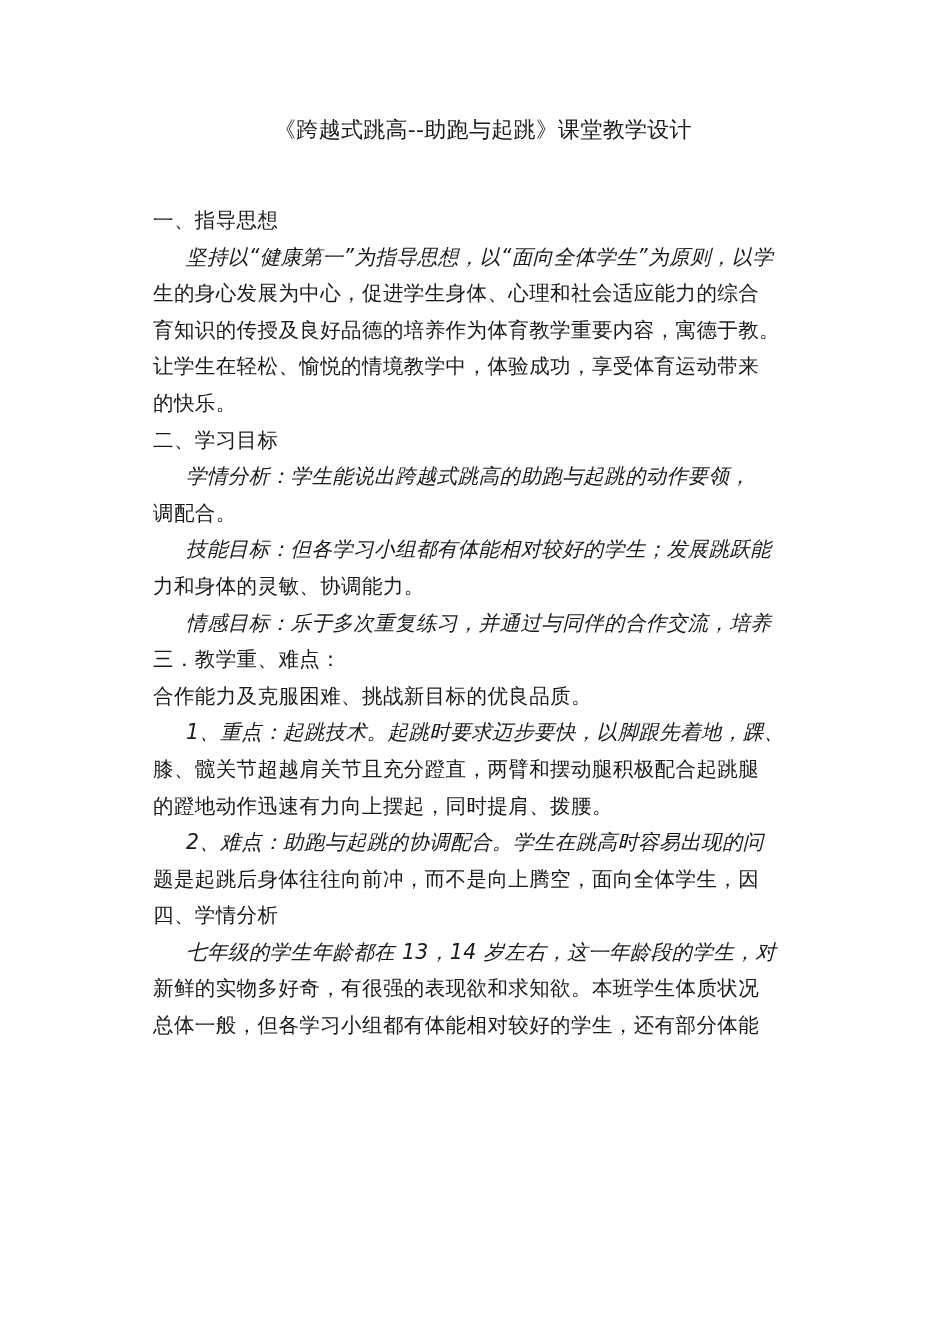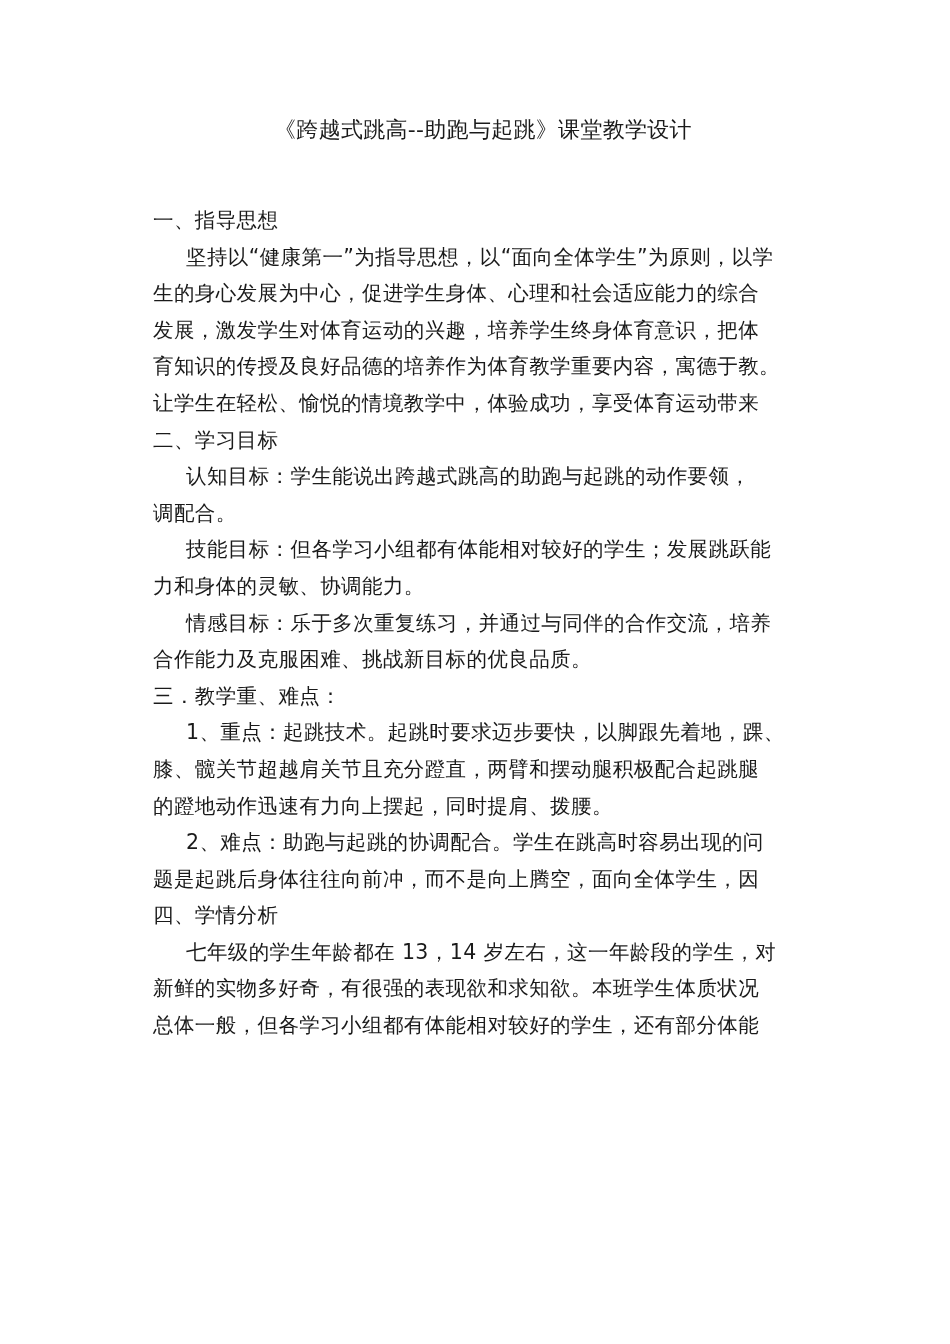--- a/index.html
+++ b/index.html
@@ -3,42 +3,42 @@
 <meta charset="utf-8">
 <style>
   html, body { margin: 0; padding: 0; background: #ffffff; }
   body { width: 950px; height: 1344px; position: relative; overflow: hidden;
          font-family: "DejaVu Sans", "Liberation Sans", sans-serif; color: #1a1a1a; }
   .page { position: absolute; left: 8px; top: 0; width: 950px; height: 1344px; background: #fff; padding-left: 8px; }
   .title { position: absolute; top: 113px; left: 0; width: 950px; text-align: center;
            font-size: 22px; line-height: 34px; letter-spacing: 0.3px; }
   .body { position: absolute; left: 145px; top: 170px; width: 662px; margin-top: 32px; }
   .line { font-size: 20.5px; line-height: 36.6px; white-space: nowrap; height: 36.6px; letter-spacing: 0.4px; }
-  .indent { padding-left: 33px; }
+  .indent { padding-left: 33px; font-style: italic; }
 </style>
 </head>
 <body>
 
 <div class="page">
   <div class="title">《跨越式跳高--助跑与起跳》课堂教学设计</div>
   <div class="body" id="doc-body">
       <div class="line">一、指导思想</div>
       <div class="line indent">坚持以“健康第一”为指导思想，以“面向全体学生”为原则，以学</div>
       <div class="line">生的身心发展为中心，促进学生身体、心理和社会适应能力的综合</div>
-      <div class="line">发展，激发学生对体育运动的兴趣，培养学生终身体育意识，把体</div>
       <div class="line">育知识的传授及良好品德的培养作为体育教学重要内容，寓德于教。</div>
       <div class="line">让学生在轻松、愉悦的情境教学中，体验成功，享受体育运动带来</div>
+      <div class="line">的快乐。</div>
       <div class="line">二、学习目标</div>
-      <div class="line indent">认知目标：学生能说出跨越式跳高的助跑与起跳的动作要领，</div>
+      <div class="line indent">学情分析：学生能说出跨越式跳高的助跑与起跳的动作要领，</div>
       <div class="line">调配合。</div>
       <div class="line indent">技能目标：但各学习小组都有体能相对较好的学生；发展跳跃能</div>
       <div class="line">力和身体的灵敏、协调能力。</div>
       <div class="line indent">情感目标：乐于多次重复练习，并通过与同伴的合作交流，培养</div>
+      <div class="line">三．教学重、难点：</div>
       <div class="line"> 合作能力及克服困难、挑战新目标的优良品质。</div>
-      <div class="line">三．教学重、难点：</div>
       <div class="line indent">1、重点：起跳技术。起跳时要求迈步要快，以脚跟先着地，踝、</div>
       <div class="line">膝、髋关节超越肩关节且充分蹬直，两臂和摆动腿积极配合起跳腿</div>
       <div class="line">的蹬地动作迅速有力向上摆起，同时提肩、拨腰。</div>
       <div class="line indent">2、难点：助跑与起跳的协调配合。学生在跳高时容易出现的问</div>
       <div class="line">题是起跳后身体往往向前冲，而不是向上腾空，面向全体学生，因</div>
       <div class="line">四、学情分析</div>
       <div class="line indent">七年级的学生年龄都在 13，14 岁左右，这一年龄段的学生，对</div>
       <div class="line">新鲜的实物多好奇，有很强的表现欲和求知欲。本班学生体质状况</div>
       <div class="line">总体一般，但各学习小组都有体能相对较好的学生，还有部分体能</div>
     </div>

